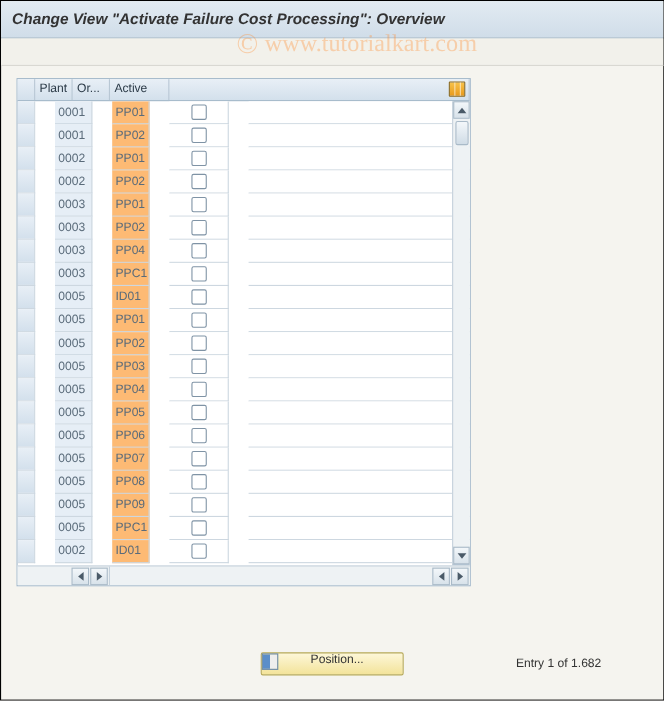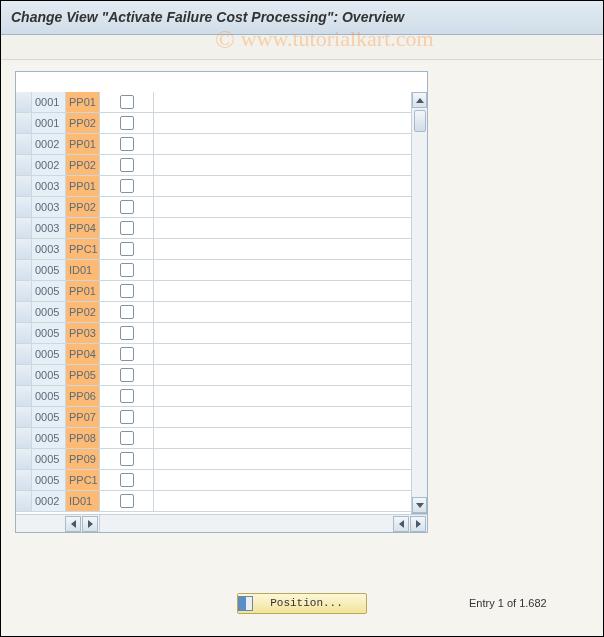--- a/index.html
+++ b/index.html
@@ -117,20 +117,21 @@
     left: 0; top: 20px;
     width: 100%;
     bottom: 18px;
     overflow: hidden;
   }
   .row {
     display: flex;
     height: 21px;
     font-size: 11px;
     color: #2b3a47;
+    gap: 18px;
   }
   .cell {
     border-right: 1px solid #cdd7e0;
     border-bottom: 1px solid #cdd7e0;
     padding: 0;
     display: flex;
     align-items: center;
   }
   .csel {
     width: 16px;
@@ -236,27 +237,26 @@
     align-items: center;
   }
   .pos-button {
     position: absolute;
     left: 236px;
     height: 21px;
     width: 130px;
     background: linear-gradient(#fdf7d8,#f3e39a);
     border: 1px solid #b7a957;
     border-radius: 2px;
-    display: flex; align-items: center;
+    display: flex; align-items: flex-start;
     padding-left: 0;
     gap: 4px;
     font-size: 11px;
     color: #333;
     cursor: pointer;
-    font-family: Liberation Mono, monospace;
   }
   .pos-button span.txt { flex:1; text-align:center; padding-right:10px; }
   .pos-icon {
     width: 15px; height: 15px;
     background:
       linear-gradient(90deg,#5b8ec9 0 50%, #eee 50% 100%);
     border: 1px solid #6a89a8;
   }
   .entry-text {
     position: absolute;
@@ -278,20 +278,29 @@
 
   <div class="watermark">
     <span class="c">©</span><span>www.tutorialkart.com</span>
   </div>
 
   <div class="content">
 
     <div class="table-wrap">
       <div class="grid">
 
+        <div class="grid-header">
+          <div class="hcell hsel"></div>
+          <div class="hcell hplant">Plant</div>
+          <div class="hcell hor">Or...</div>
+          <div class="hcell hact">Active</div>
+          <div class="hcell hflex">
+            <div class="config-icon"></div>
+          </div>
+        </div>
 
         <div class="grid-body" id="grid-body">
             <div class="row">
               <div class="cell csel"></div>
               <div class="cell cplant">0001</div>
               <div class="cell cor">PP01</div>
               <div class="cell cact">
                 <div class="chk"></div>
               </div>
               <div class="cell cflex"></div>

